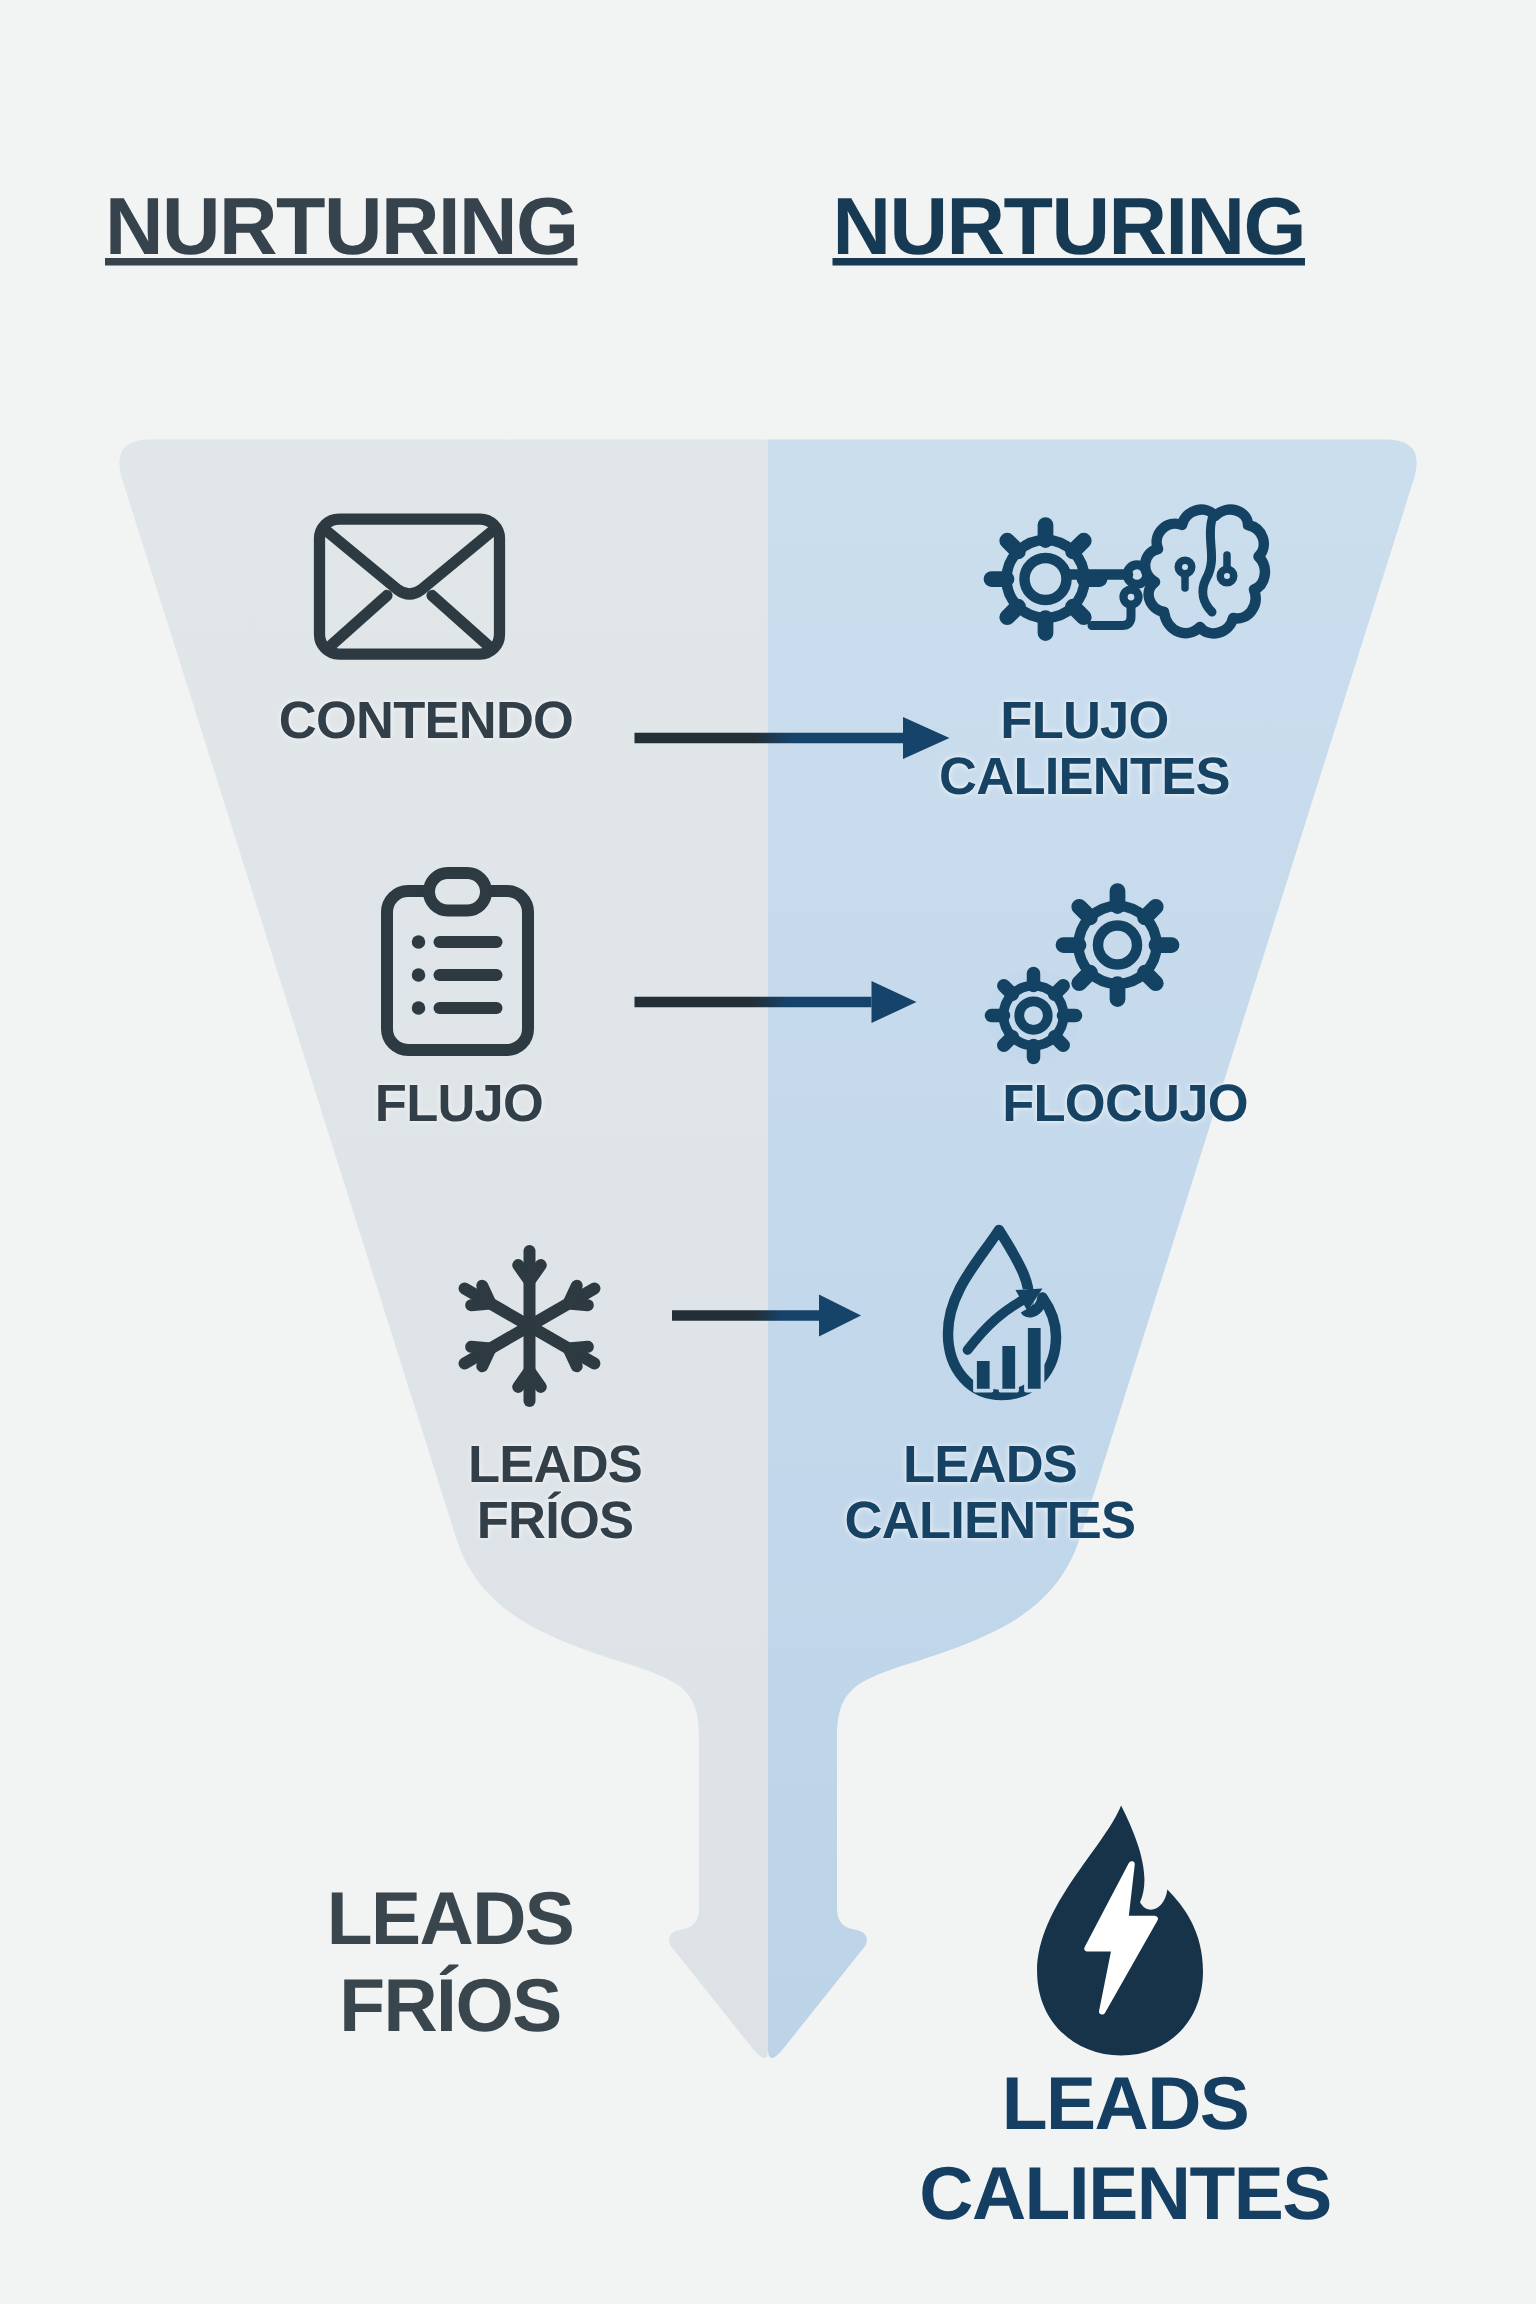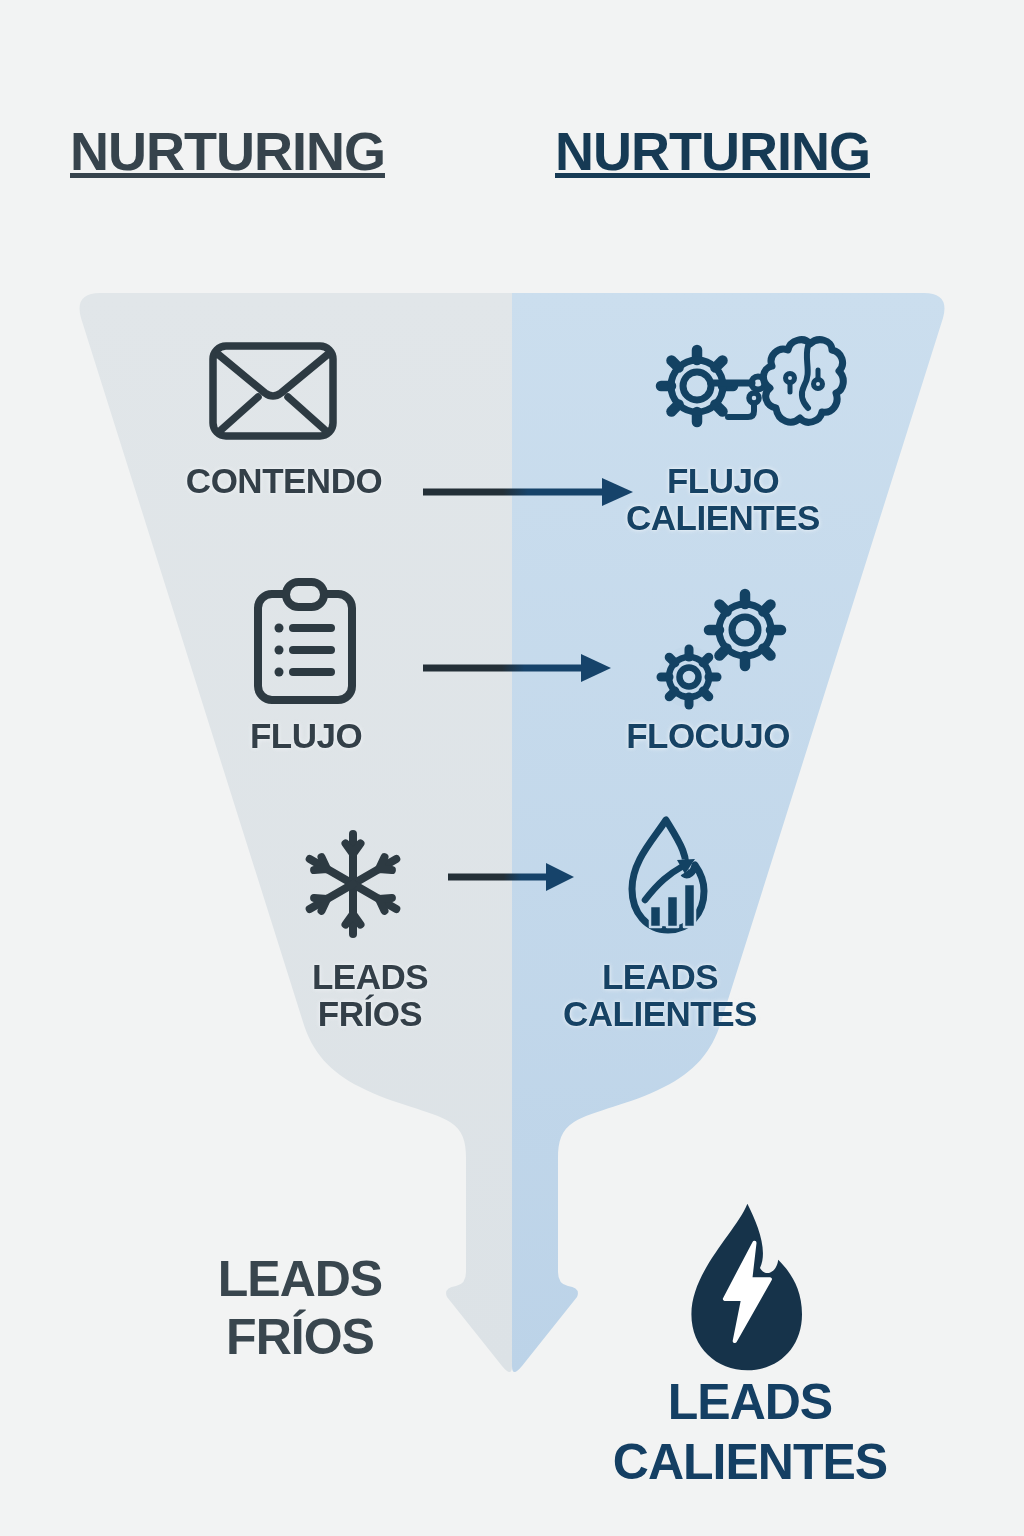--- a/index.html
+++ b/index.html
@@ -179,21 +179,21 @@
       <line x1="41" y1="117" x2="41" y2="125"></line>
         <line x1="26.9" y1="111.1" x2="21.2" y2="116.8"></line>
       <line x1="21" y1="97" x2="13" y2="97"></line>
         <line x1="26.9" y1="82.9" x2="21.2" y2="77.2"></line>
       <line x1="41" y1="77" x2="41" y2="69"></line>
         <line x1="55.1" y1="82.9" x2="60.8" y2="77.2"></line>
     </g>
     <circle cx="41" cy="97" r="20" stroke-width="6.5"></circle>
     <circle cx="41" cy="97" r="9.5" stroke-width="6.5"></circle>
   </svg>
-  <div class="abs flabel flabel-navy" style="left:563px;top:717px;width:290px">
+  <div class="abs flabel flabel-navy" style="left:605px;top:717px;width:290px">
     <span>FLOCUJO</span>
     <span></span>
   </div>
 
   <svg class="abs" style="left:298px;top:824px" width="110" height="120" viewBox="0 0 110 120" fill="none" stroke="#2d3a42" stroke-width="8" stroke-linecap="round">
     <line x1="55" y1="10" x2="55" y2="110"></line>
     <path d="M55 30 L62.5 19.4 M55 30 L47.5 19.4"></path>
     <path d="M55 90 L62.5 100.6 M55 90 L47.5 100.6"></path>
     <line x1="55" y1="60" x2="98.3" y2="35"></line>
     <path d="M81 45 L86.5 33.2 M81 45 L93.9 46.1"></path>

